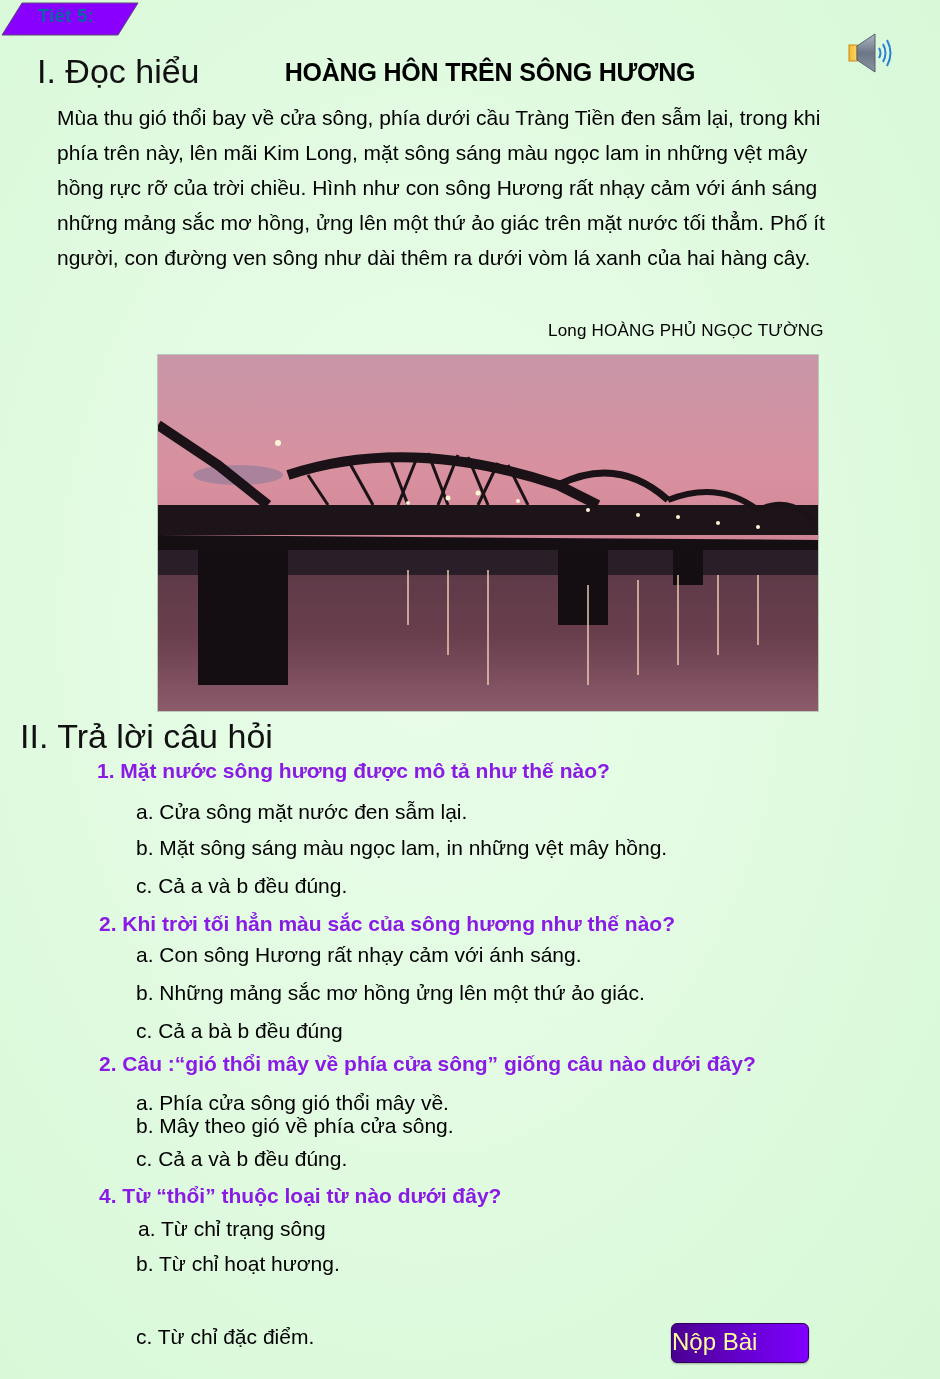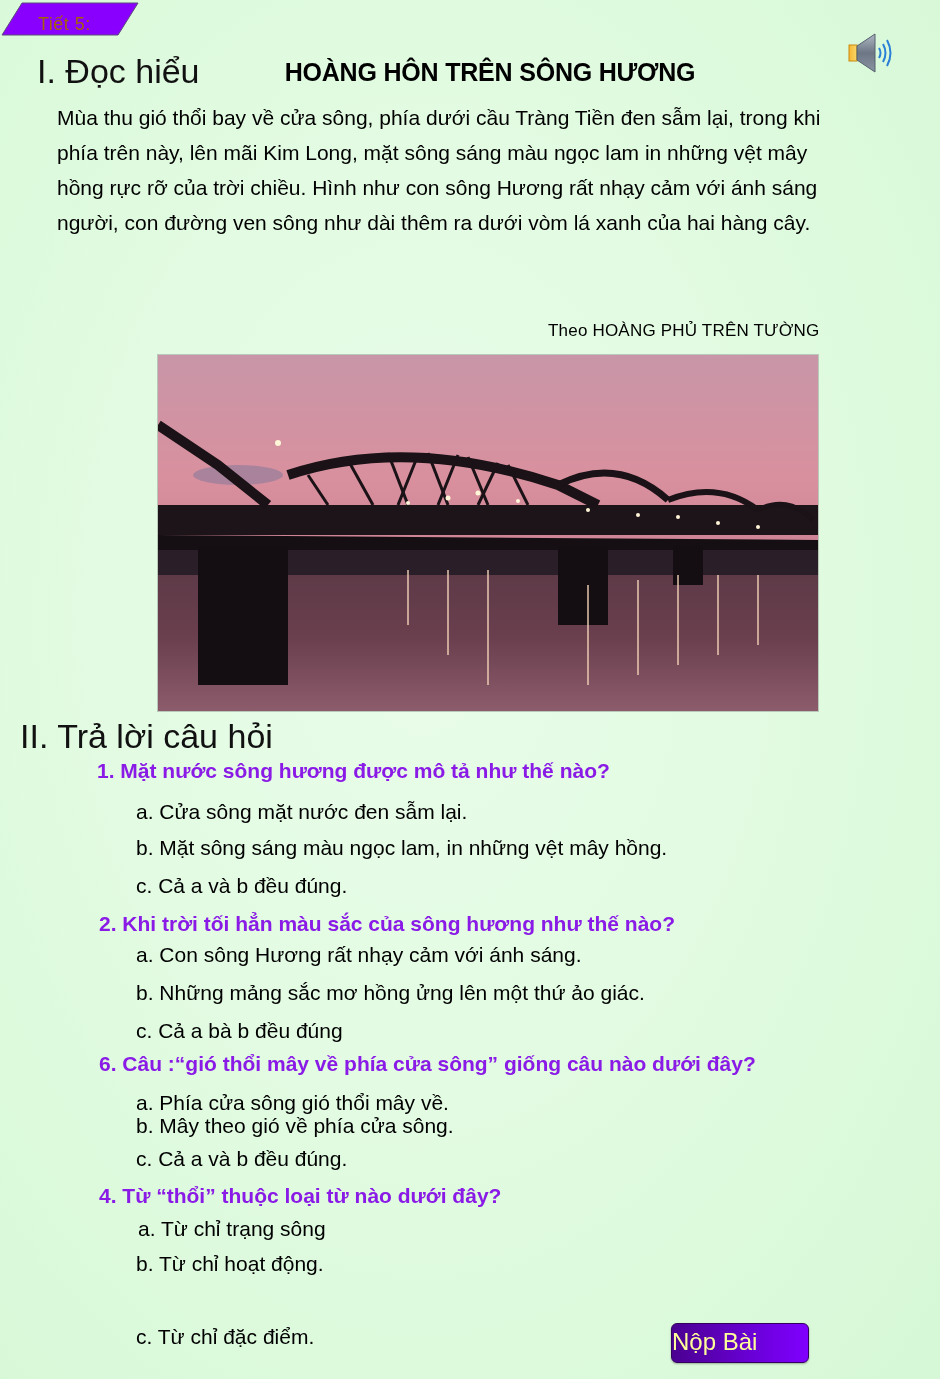--- a/index.html
+++ b/index.html
@@ -7,21 +7,21 @@
     width:940px; height:1379px; position:relative; overflow:hidden;
     font-family:"Liberation Sans", sans-serif; color:#000;
     background: radial-gradient(ellipse at 45% 45%, #e9fce9 0%, #e2fbe2 45%, #d6f8d6 100%);
   }
   .abs { position:absolute; }
   .lesson-tag {
     left:0; top:2px; width:140px; height:32px;
   }
   .lesson-tag svg { position:absolute; left:0; top:0; }
   .lesson-tag span {
-    position:absolute; left:38px; top:12px; color:#a16207; font-weight:normal; font-size:18px;
+    position:absolute; left:38px; top:4px; color:#0369a1; font-weight:bold; font-size:18px;
     letter-spacing:0.5px;
   }
   .sec-head { font-size:34px; color:#111; }
   .title { left:0; width:980px; top:58px; text-align:center; font-weight:bold; font-size:25px; letter-spacing:-0.2px; }
   .speaker { left:845px; top:26px; width:60px; height:52px; cursor:pointer; }
   .passage { left:57px; top:100px; width:860px; font-size:21px; line-height:35px; }
   .passage div { white-space:nowrap; }
   .attribution { left:548px; top:321px; font-size:17px; font-weight:normal; letter-spacing:0.2px; }
   .photo { left:157px; top:354px; width:660px; height:356px; overflow:hidden; border:1px solid #b9c9b9; }
   .q-title { color:#8a1ae6; font-weight:bold; font-size:21px; white-space:nowrap; }
@@ -65,24 +65,25 @@
     <path d="M34,22 Q37,27 34,32" stroke="#2a7fd6" stroke-width="2" fill="none"></path>
     <path d="M38,18 Q43,27 38,36" stroke="#2a7fd6" stroke-width="2" fill="none"></path>
     <path d="M42,14 Q49,27 42,40" stroke="#2a7fd6" stroke-width="2" fill="none"></path>
   </svg>
 </div>
 
 <div class="abs passage">
   <div>Mùa thu gió thổi bay về cửa sông, phía dưới cầu Tràng Tiền đen sẫm lại, trong khi</div>
   <div>phía trên này, lên mãi Kim Long, mặt sông sáng màu ngọc lam in những vệt mây</div>
   <div>hồng rực rỡ của trời chiều. Hình như con sông Hương rất nhạy cảm với ánh sáng</div>
+  <div>những mảng sắc mơ hồng, ửng lên một thứ ảo giác trên mặt nước tối thẳm. Phố ít</div>
   <div>người, con đường ven sông như dài thêm ra dưới vòm lá xanh của hai hàng cây.</div>
 </div>
 
-<div class="abs attribution">Theo HOÀNG PHỦ TRÊN TƯỜNG</div>
+<div class="abs attribution">Long HOÀNG PHỦ NGỌC TƯỜNG</div>
 
 <div class="abs photo" title="Cầu Tràng Tiền trên sông Hương lúc hoàng hôn">
   <svg width="660" height="356" viewBox="0 0 660 356">
     <defs>
       <linearGradient id="sky" x1="0" y1="0" x2="0" y2="1">
         <stop offset="0" stop-color="#c896a8"></stop>
         <stop offset="0.35" stop-color="#d9909e"></stop>
         <stop offset="0.6" stop-color="#c97f92"></stop>
         <stop offset="1" stop-color="#8a6a80"></stop>
       </linearGradient>
@@ -153,23 +154,23 @@
 <div class="abs q-title" style="left:97px; top:759px;">1. Mặt nước sông hương được mô tả như thế nào?</div>
 <div class="abs opt" style="left:136px; top:800px;">a. Cửa sông mặt nước đen sẫm lại.</div>
 <div class="abs opt" style="left:136px; top:836px;">b. Mặt sông sáng màu ngọc lam, in những vệt mây hồng.</div>
 <div class="abs opt" style="left:136px; top:874px;">c. Cả a và b đều đúng.</div>
 
 <div class="abs q-title" style="left:99px; top:912px;">2. Khi trời tối hẳn màu sắc của sông hương như thế nào?</div>
 <div class="abs opt" style="left:136px; top:943px;">a. Con sông Hương rất nhạy cảm với ánh sáng.</div>
 <div class="abs opt" style="left:136px; top:981px;">b. Những mảng sắc mơ hồng ửng lên một thứ ảo giác.</div>
 <div class="abs opt" style="left:136px; top:1019px;">c. Cả a bà b đều đúng</div>
 
-<div class="abs q-title" style="left:99px; top:1052px;">6. Câu :“gió thổi mây về phía cửa sông” giống câu nào dưới đây?</div>
+<div class="abs q-title" style="left:99px; top:1052px;">2. Câu :“gió thổi mây về phía cửa sông” giống câu nào dưới đây?</div>
 <div class="abs opt" style="left:136px; top:1079px;margin-top:12px;">a. Phía cửa sông gió thổi mây về.</div>
 <div class="abs opt" style="left:136px; top:1114px;">b. Mây theo gió về phía cửa sông.</div>
 <div class="abs opt" style="left:136px; top:1147px;">c. Cả a và b đều đúng.</div>
 
 <div class="abs q-title" style="left:99px; top:1184px;">4. Từ “thổi” thuộc loại từ nào dưới đây?</div>
 <div class="abs opt" style="left:138px; top:1217px;">a. Từ chỉ trạng sông</div>
-<div class="abs opt" style="left:136px; top:1252px;">b. Từ chỉ hoạt động.</div>
+<div class="abs opt" style="left:136px; top:1252px;">b. Từ chỉ hoạt hương.</div>
 <div class="abs opt" style="left:136px; top:1285px;margin-top:40px;">c. Từ chỉ đặc điểm.</div>
 
 <div class="abs submit">Nộp Bài</div>
 
 </body></html>

